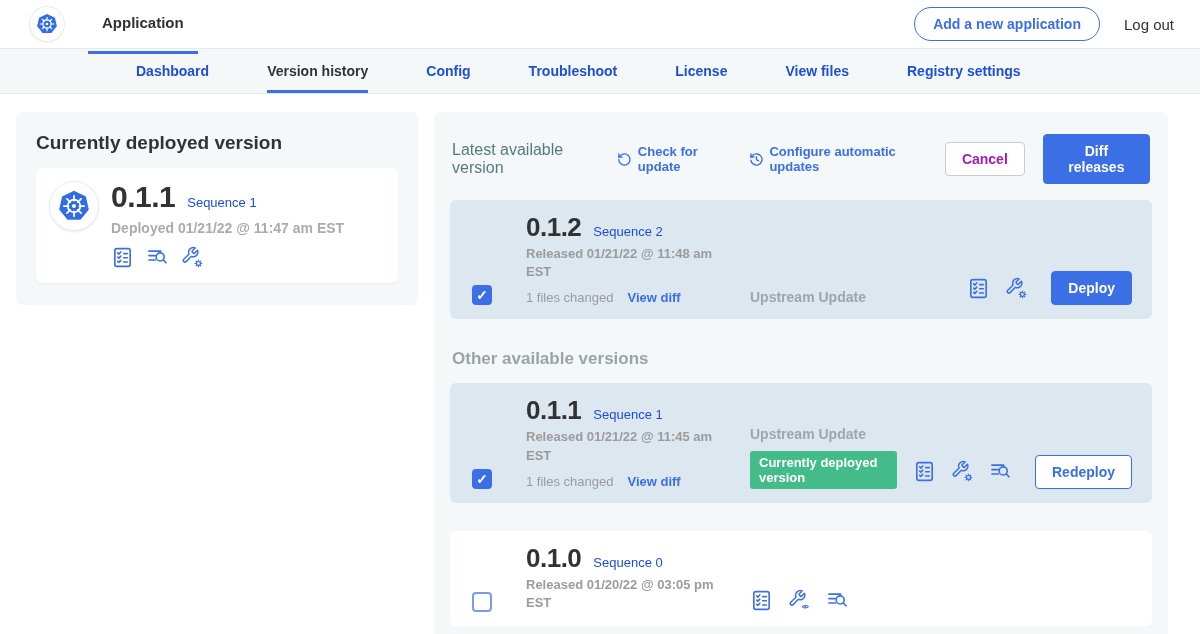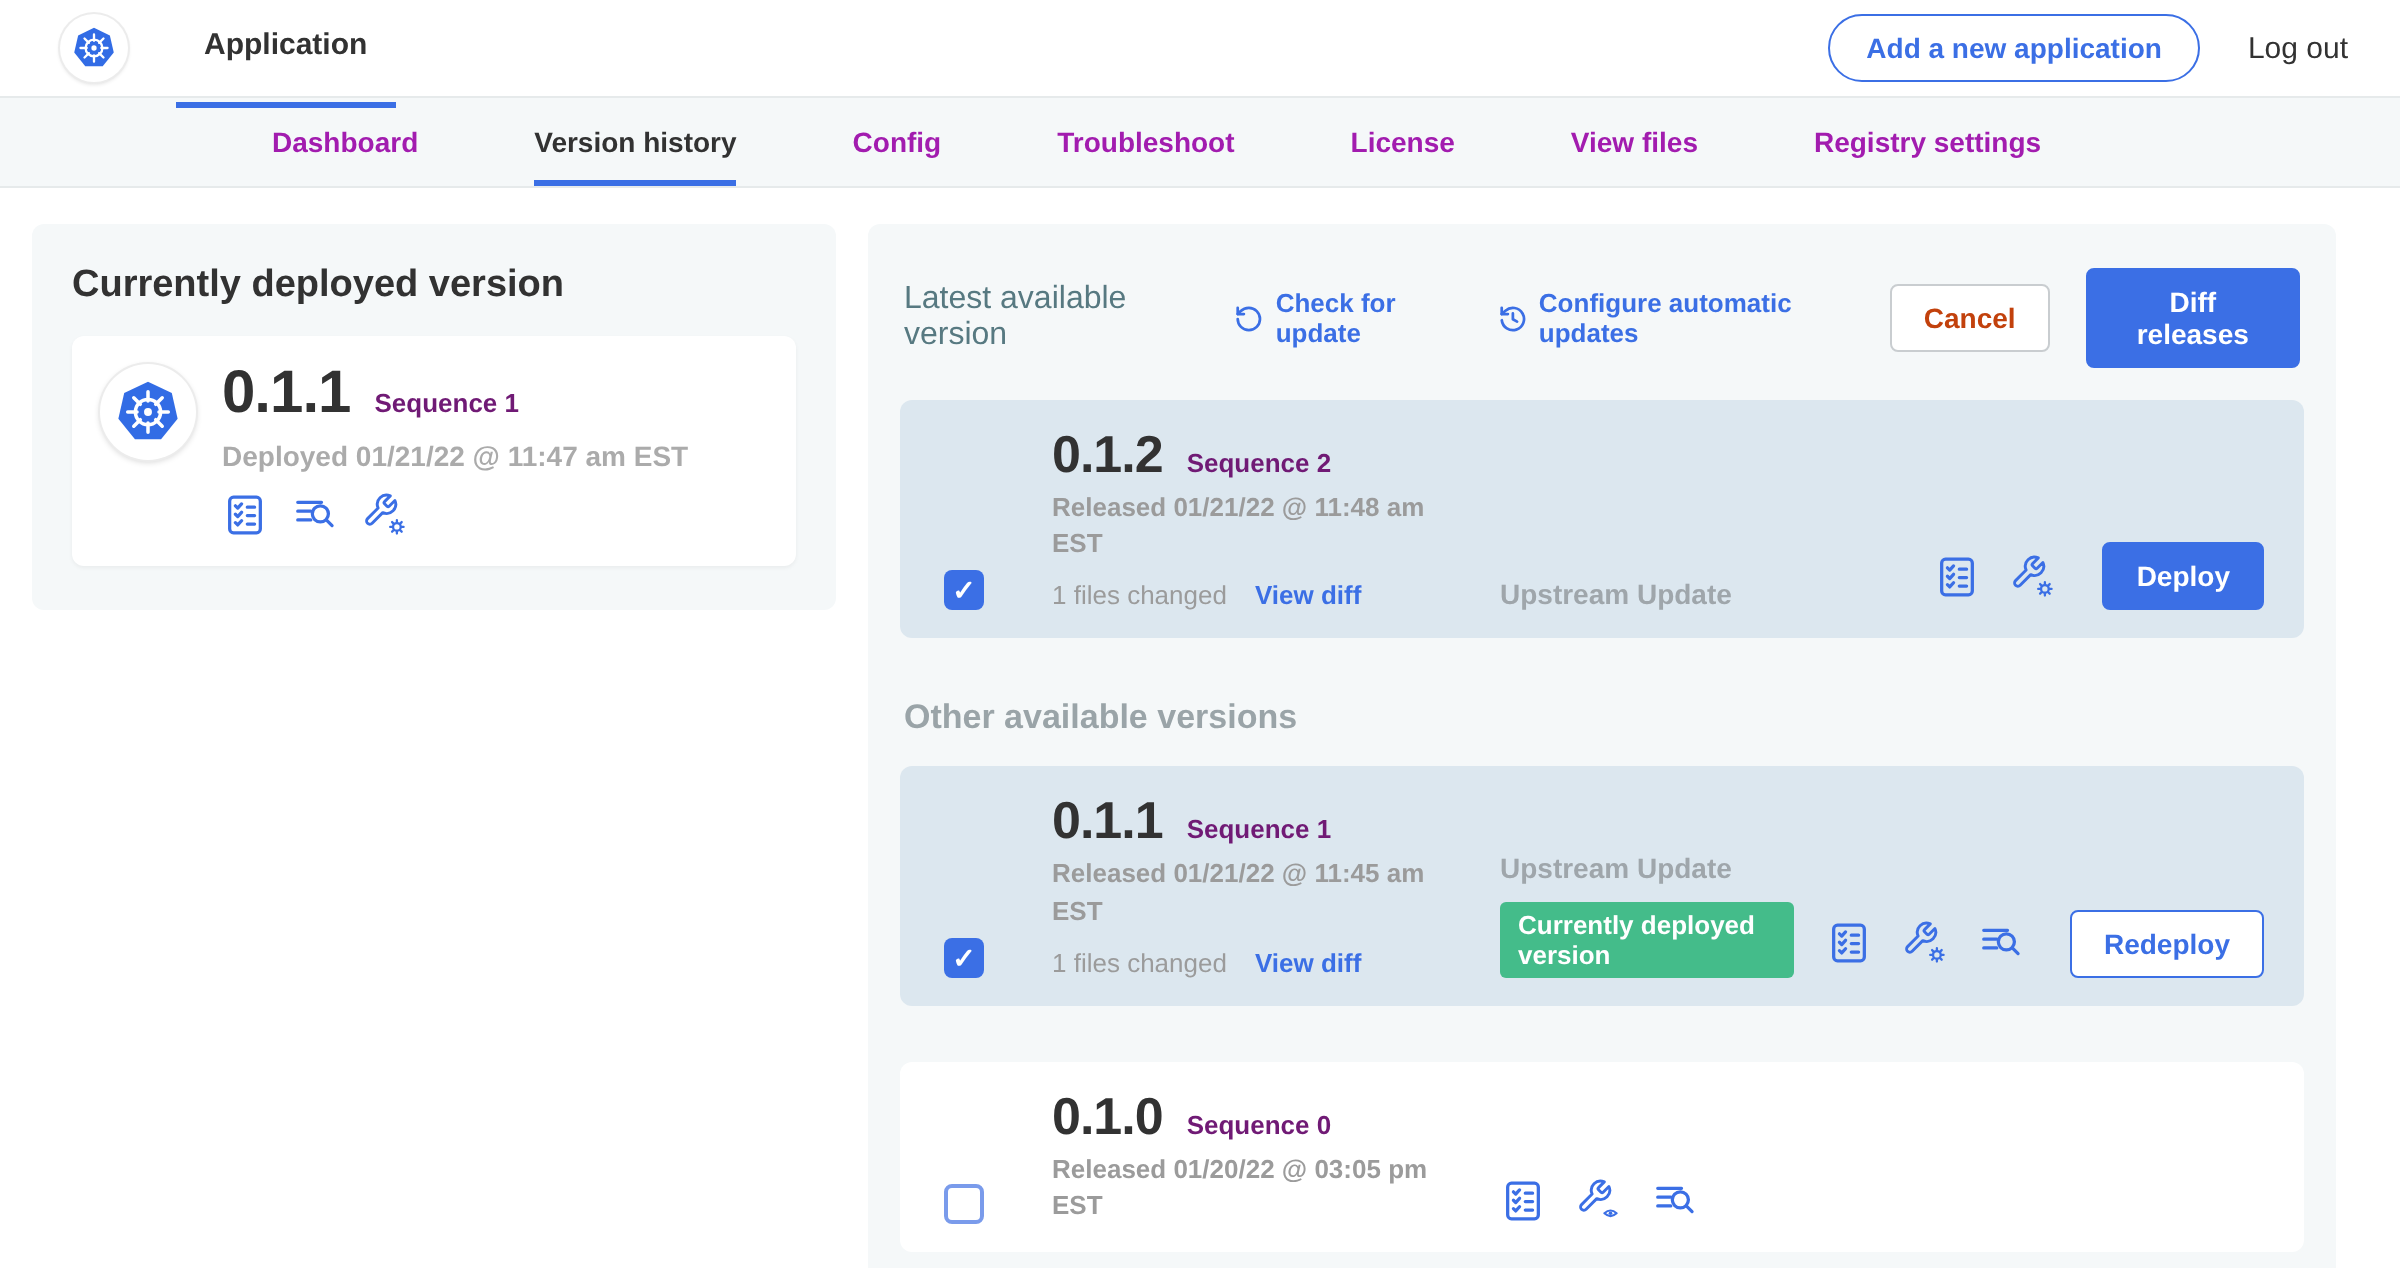--- a/index.html
+++ b/index.html
@@ -18,48 +18,48 @@
     font-size:15px; font-weight:600; color:#323232; border-bottom:3px solid transparent; cursor:pointer; }
   .topnav-tab.active { font-weight:700; border-bottom-color:#3B6FE5; }
   .topnav-right { margin-left:auto; display:flex; align-items:center; gap:24px; padding-right:26px; }
   .add-app-btn { background:#fff; border:1.5px solid #3B6FE5; color:#3B6FE5;
     font-weight:700; font-size:14px; padding:8px 18px; border-radius:20px;
     font-family:inherit; cursor:pointer; }
   .logout { font-size:15px; color:#323232; cursor:pointer; }
   
   .subnav { height:46px; background:#F5F8F9; border-top:1px solid #E6EAEB; border-bottom:1px solid #E6EAEB;
     display:flex; align-items:stretch; padding-left:136px; gap:58px; }
-  .subnav-tab { display:flex; align-items:center; font-size:14px; font-weight:600; color:#a21caf;
+  .subnav-tab { display:flex; align-items:center; font-size:14px; font-weight:600; color:#1d4ed8;
     border-bottom:3px solid transparent; padding-top:3px; cursor:pointer; }
   .subnav-tab.active { color:#323232; font-weight:700; border-bottom-color:#3B6FE5; }
   
   .main { display:flex; align-items:flex-start; gap:16px; padding:18px 32px 0 16px; }
   .left-card { width:402px; background:#F5F8F9; border-radius:6px; padding:20px 20px 22px; flex:none; }
   .left-card-title { font-size:19px; font-weight:700; color:#323232; margin:0 0 14px; }
   .deployed-inner { background:#fff; border-radius:6px; padding:14px; display:flex; gap:13px;
     box-shadow:0 1px 2px rgba(0,0,0,.05); }
   .logo-circle { width:48px; height:48px; border-radius:50%; background:#fff; flex:none;
     box-shadow:0 0 0 1px #ececec, 0 1px 3px rgba(0,0,0,.18);
     display:flex; align-items:center; justify-content:center; }
   .version-line { display:flex; align-items:baseline; gap:12px; }
   .version-big { font-size:30px; font-weight:800; letter-spacing:-0.5px; color:#323232; line-height:1; }
-  .sequence { font-size:13px; font-weight:700; color:#701a75; }
+  .sequence { font-size:13px; font-weight:400; color:#1d4ed8; }
   .deployed-at { font-size:14px; font-weight:600; color:#ABABAB; margin:8px 0 10px; }
   .icon-row { display:flex; align-items:center; gap:12px; color:#3B6FE5; }
   .ic { width:23px; height:23px; display:block; cursor:pointer; }
   .ic-link { width:17px; height:17px; display:block; }
   
   .right-panel { flex:1; background:#F5F8F9; border-radius:6px; padding:16px; }
   .panel-header { display:flex; align-items:center; gap:18px; margin:6px 2px 16px; }
   .panel-title { font-size:16px; font-weight:400; color:#577981; }
   .hdr-link { display:flex; align-items:center; gap:6px; color:#3B6FE5;
     font-size:13px; font-weight:700; cursor:pointer; }
   .btn { border-radius:4px; font-size:14px; font-weight:700; padding:8px 16px;
     font-family:inherit; cursor:pointer; }
-  .btn-cancel { background:#fff; border:1px solid #C9CDD0; color:#c2410c; margin-left:auto; }
+  .btn-cancel { background:#fff; border:1px solid #C9CDD0; color:#a21caf; margin-left:auto; }
   .btn-primary { background:#3B6FE5; border:1px solid #3B6FE5; color:#fff; }
   .btn-outline { background:#fff; border:1px solid #3B6FE5; color:#3B6FE5; }
   .version-row { border-radius:6px; padding:14px 20px; display:flex; align-items:flex-end;gap:16px; }
   .row-selected { background:#DCE7EF; }
   .row-plain { background:#fff; }
   .checkbox { width:20px; height:20px; border-radius:4px; margin:0 18px 0 2px; flex:none; cursor:pointer; }
   .checkbox.checked { background:#3B6FE5; display:flex; align-items:center; justify-content:center; }
   .checkbox.checked::after { content:"✓"; color:#fff; font-size:14px; font-weight:700; }
   .checkbox.unchecked { background:#fff; border:2px solid #7A9BEB; }
   .version-col { width:208px; flex:none; }

